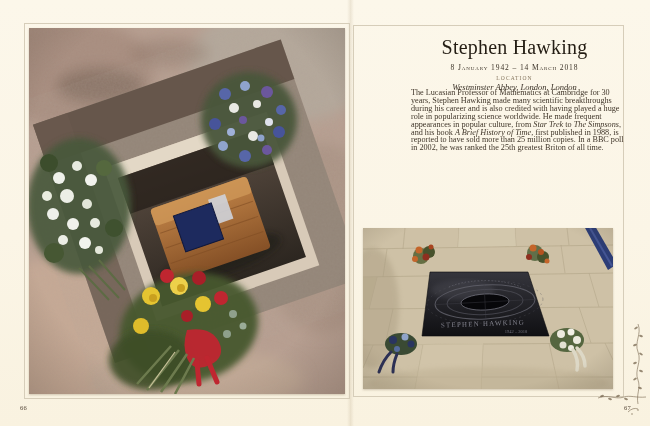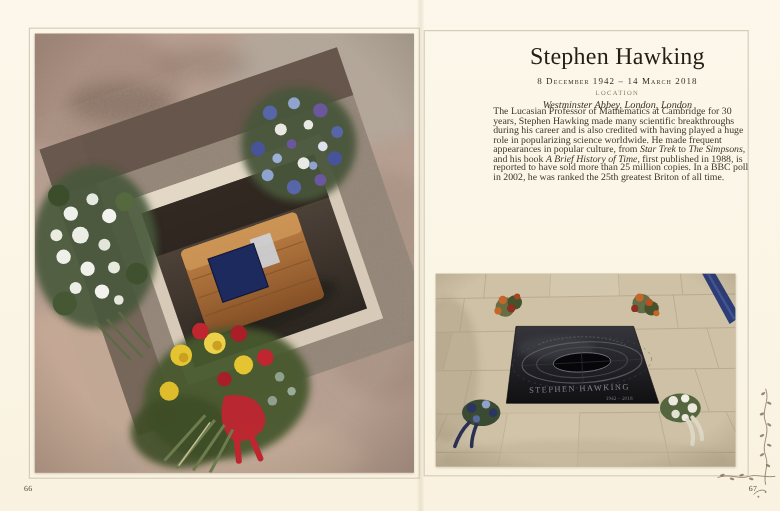--- a/index.html
+++ b/index.html
@@ -164,21 +164,21 @@
     <rect x="0" y="0" width="316" height="366" fill="url(#vignL)"></rect>
   </svg>
 </div>
 
 <div class="pageno pageno-left">66</div>
 
 <div class="frame frame-right"></div>
 
 <div class="rp-header">
   <div class="rp-title">Stephen Hawking</div>
-  <div class="rp-dates">8 December 1942 – 14 March 2018</div>
+  <div class="rp-dates">8 January 1942 – 14 March 2018</div>
   <div class="rp-loc-label">LOCATION</div>
   <div class="rp-loc-value">Westminster Abbey, London, London</div>
 </div>
 
 <div class="rp-body">
   <p><span>The Lucasian Professor of Mathematics at Cambridge for 30 years, Stephen Hawking made many scientific breakthroughs during his career and is also credited with having played a huge role in popularizing science worldwide. He made frequent appearances in popular culture, from </span><span class="it">Star Trek</span><span> to </span><span class="it">The Simpsons</span><span>, and his book </span><span class="it">A Brief History of Time</span><span>, first published in 1988, is reported to have sold more than 25 million copies. In a BBC poll in 2002, he was ranked the 25th greatest Briton of all time.</span></p>
 </div>
 
 <div class="photo photo-right">
   <svg width="250" height="161" viewBox="0 0 250 161">

